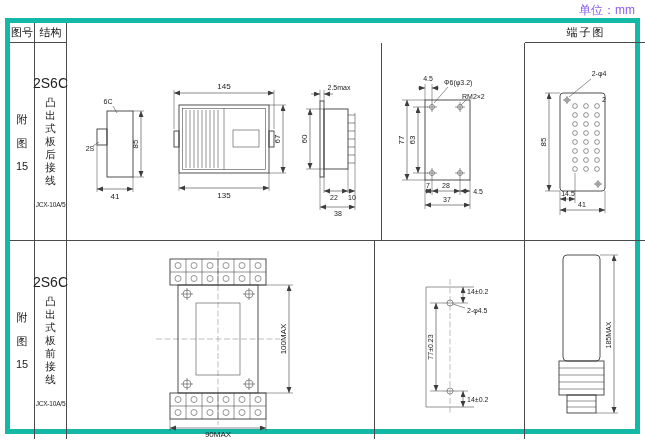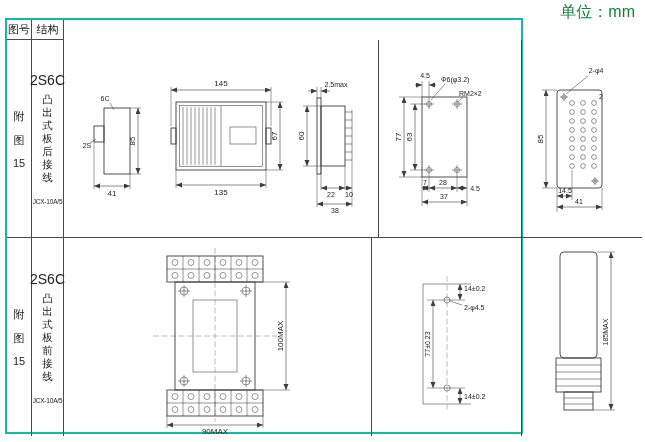--- a/index.html
+++ b/index.html
@@ -1,20 +1,20 @@
 <!DOCTYPE html>
 <html><head>
 <meta charset="utf-8">
 <style>
   * { margin:0; padding:0; box-sizing:border-box; }
   html,body { width:645px; height:442px; background:#fff; }
   body { font-family:"Liberation Sans", sans-serif; color:#222; }
   .page { position:relative; width:645px; height:442px; background:#fff; overflow:hidden; }
-  .unit { position:absolute; top:2px; right:10px; font-size:16px; color:#15803d; }
-  .tbl { position:absolute; left:5px; top:18px; width:518px; height:416px; border:2px solid #14b8a6; }
+  .unit { position:absolute; top:2px; right:10px; font-size:12px; color:#8b5cf6; }
+  .tbl { position:absolute; left:5px; top:18px; width:635px; height:416px; border:5px solid #14b8a6; }
   .cell { position:absolute; }
   .br { border-right:1px solid #4a4a4a; }
   .bb { border-bottom:1px solid #4a4a4a; }
   .hdr { display:flex; align-items:center; justify-content:center; font-size:11px; color:#111; }
   .sp5 { letter-spacing:5px; text-indent:5px; }
   .sp2 { letter-spacing:2px; text-indent:2px; }
   .figcol { display:flex; flex-direction:column; align-items:center; justify-content:center; gap:9px; font-size:11px; }
   .structcol { display:flex; flex-direction:column; align-items:center; justify-content:center; font-size:11px; }
   .structcol .model { font-size:14px; margin-bottom:5px; }
   .structcol .tchar { line-height:13px; font-size:10.5px; }
@@ -44,20 +44,21 @@
 </svg>
 
 <div class="page">
 
   <div class="unit">单位：mm</div>
 
   <div class="tbl">
 
     <div class="cell hdr br bb" style="left:0;top:0;width:25px;height:20px;">图号</div>
     <div class="cell hdr br bb" style="left:25px;top:0;width:32px;height:20px;">结构</div>
+    <div class="cell hdr bb sp2" style="left:515px;top:0;width:120px;height:20px;">端子图</div>
 
     <div class="cell figcol br bb" style="left:0;top:20px;width:25px;height:198px;">
       <span>附</span>
       <span>图</span>
       <span>15</span>
     </div>
 
     <div class="cell structcol br bb" style="left:25px;top:20px;width:32px;height:198px;">
       <span class="model">2S6C</span>
       <span class="tchar">凸</span>

